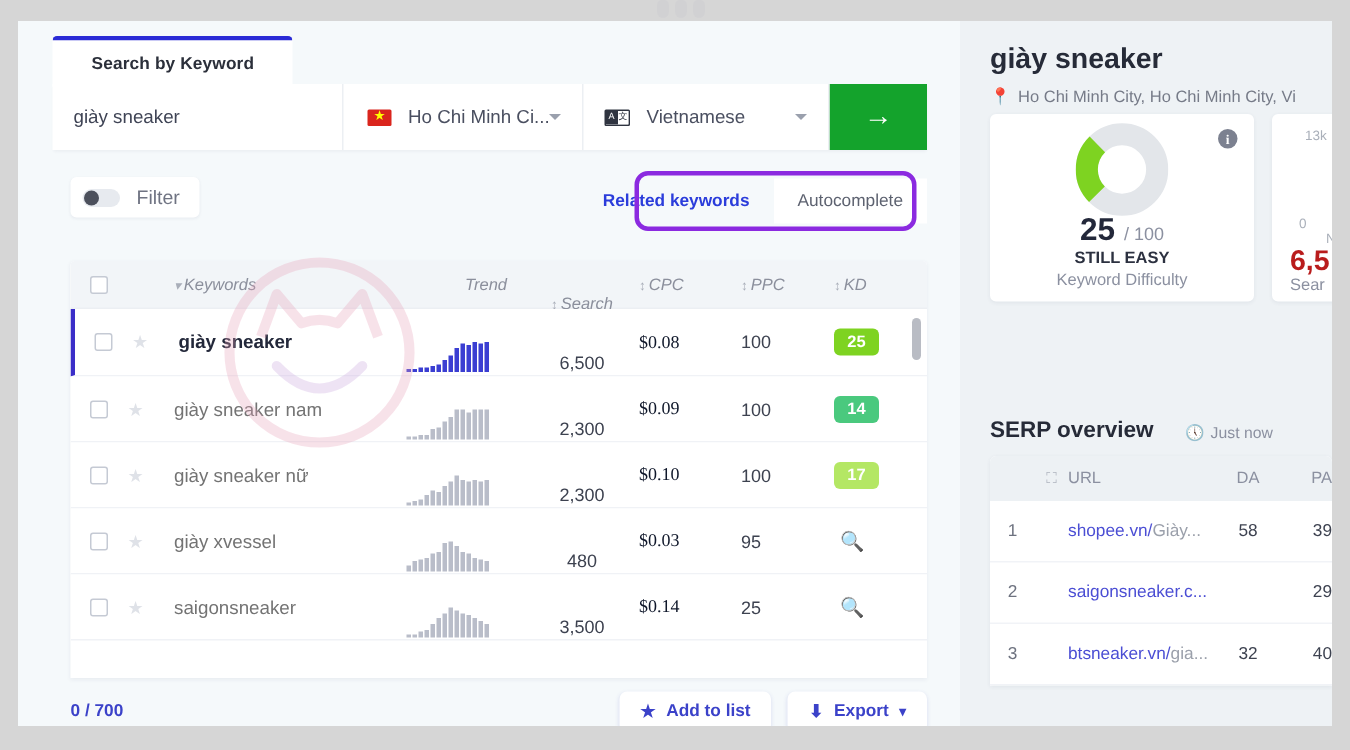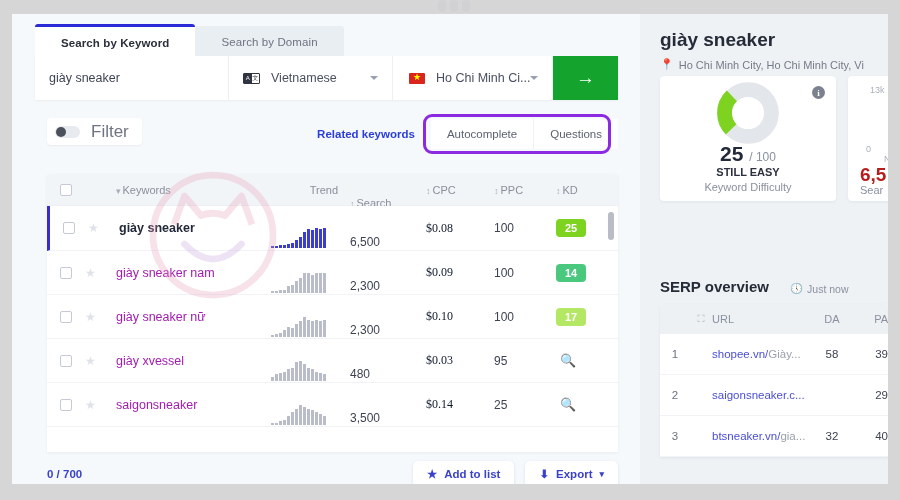--- a/index.html
+++ b/index.html
@@ -89,21 +89,21 @@
     box-shadow: 0 1px 2px rgba(30,40,80,.06); cursor: pointer;
   }
   .toggle {
     width: 25px; height: 12px; background: #e7eaef; border-radius: 7px;
     position: relative; margin-right: 11px;
   }
   .toggle::before {
     content: ""; position: absolute; left: 1px; top: 1px; width: 10px; height: 10px;
     border-radius: 50%; background: #4c505c;
   }
-  .filter-lbl { font-size: 17px; color: #6f7382; }
+  .filter-lbl { font-size: 13px; color: #6f7382; }
   .kwtabs {
     position: absolute; right: 0px; top: 0px; height: 40px;
     display: flex; align-items: center;
   }
   .kwtab {
     font-size: 11.5px; color: #5d6270; padding: 0 16px; height: 30px;
     display: flex; align-items: center; cursor: pointer; background: #fff;
     border-right: 1px solid #eef1f5;
   }
   .kwtab.sel-blue { color: #2b3ddb; font-weight: bold; border-right: none; background: transparent; }
@@ -114,42 +114,42 @@
     border: 3px solid #8b2ae0; border-radius: 9px; pointer-events: none;
   }
   
   .tablewrap {
     position: absolute; left: 35px; top: 160px; width: 571px; height: 278px;
     background: #fff; border-radius: 3px 3px 0 0; overflow: hidden;
     box-shadow: 0 1px 3px rgba(30,40,80,.06);
   }
   .thead {
     height: 32px; background: #f2f5f8; display: flex; align-items: center;
-    font-size: 11px; color: #8b8f9c; border-bottom: 1px solid #eceff3;
+    font-size: 11px; color: #8b8f9c; border-bottom: 1px solid #eceff3; font-style: italic;
   }
   .c-chk { width: 38px; display: flex; justify-content: center; align-items: center; }
   .c-star { width: 26px; }
   .c-kw { flex: 1; padding-left: 5px; }
   .c-trend { width: 100px; text-align: right; padding-right: 12px; }
-  .c-search { width: 76px; text-align: left; margin-top: 27px; }
+  .c-search { width: 76px; text-align: center; margin-top: 27px; }
   .c-cpc { width: 68px; text-align: left; }
   .c-ppc { width: 62px; text-align: left; }
   .c-kd { width: 62px; text-align: left; }
   .chk {
     width: 12px; height: 12px; border: 1px solid #c5cad4; border-radius: 2px;
     background: #fff; display: block; cursor: pointer;
   }
   .sorticon { color: #a9aeb9; font-size: 9px; margin-right: 2px; }
   .row {
     height: 44px; display: flex; align-items: center; font-size: 12px;
     color: #3d4250; border-bottom: 1px solid #f0f2f6; position: relative;
     background: #fff;
   }
   .row.first { border-left: 3px solid #3a2ec8; height: 45px; }
-  .row .c-kw { font-size: 12.5px; color: #a21caf; }
+  .row .c-kw { font-size: 12.5px; color: #737373; }
   .row.first .c-kw { font-weight: bold; color: #23283a; }
   .star { color: #dfe2e8; font-size: 12px; }
   .spark {
     display: flex; align-items: flex-end; height: 22px; gap: 1px;
     justify-content: flex-end; padding-right: 12px; position: relative; top: 9px;
   }
   .spark i { width: 3px; background: #b9bdc9; display: block; }
   .row.first .spark i { background: #3a3ed2; }
   .c-search.v { color: #3d4250; }
   .c-cpc.v { color: #0f172a; font-family: Liberation Serif, serif; }
@@ -257,62 +257,56 @@
   </div>
 
   <div class="app">
 
     <div class="left">
 
       <div class="tabs">
         <div class="tab active">
           <span>Search by Keyword</span>
         </div>
-        <div class="tab">
-          <span>Search by Domain</span>
-        </div>
       </div>
 
       <div class="searchbar">
         <div class="kw-input">
           <span>giày sneaker</span>
+        </div>
+        <div class="sel loc">
+          <span class="flag"></span>
+          <span>Ho Chi Minh Ci...</span>
+          <span class="caret"></span>
         </div>
         <div class="sel lang">
           <span class="langicon">
               <span>A</span>
               <span>文</span>
             </span>
           <span>Vietnamese</span>
           <span class="caret"></span>
         </div>
-        <div class="sel loc">
-          <span class="flag"></span>
-          <span>Ho Chi Minh Ci...</span>
-          <span class="caret"></span>
-        </div>
         <div class="go-btn">
           <span>→</span>
         </div>
       </div>
 
       <div class="toolrow">
         <div class="filter-pill">
           <span class="toggle"></span>
           <span class="filter-lbl">Filter</span>
         </div>
         <div class="kwtabs">
           <div class="kwtab sel-blue">
             <span>Related keywords</span>
           </div>
           <div class="kwgroup">
             <div class="kwtab">
               <span>Autocomplete</span>
-            </div>
-            <div class="kwtab">
-              <span>Questions</span>
             </div>
           </div>
         </div>
         <div class="hl-box"></div>
       </div>
 
       <div class="tablewrap">
         <div class="thead">
           <div class="c-chk">
             <span class="chk"></span>

